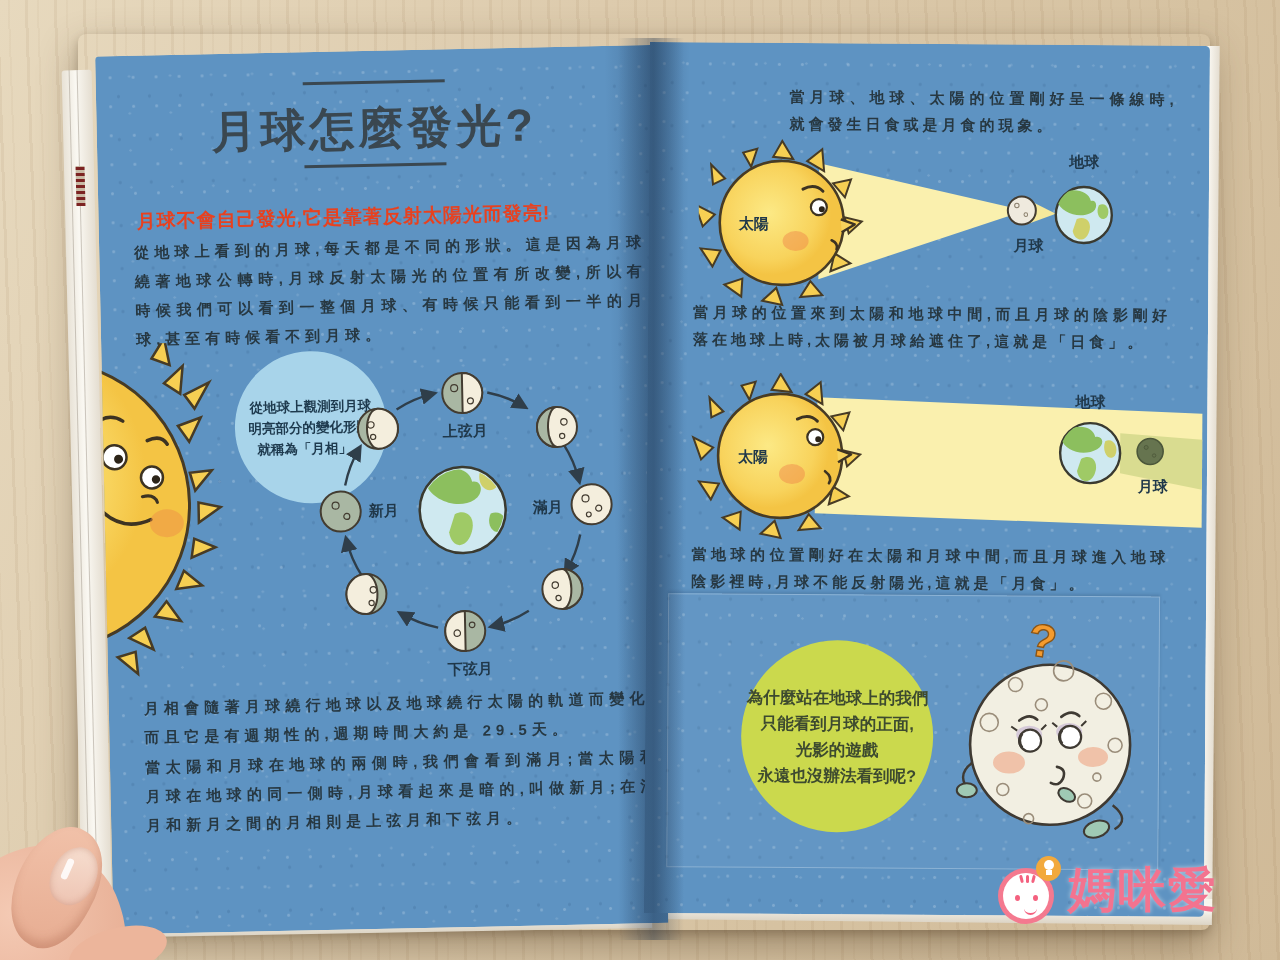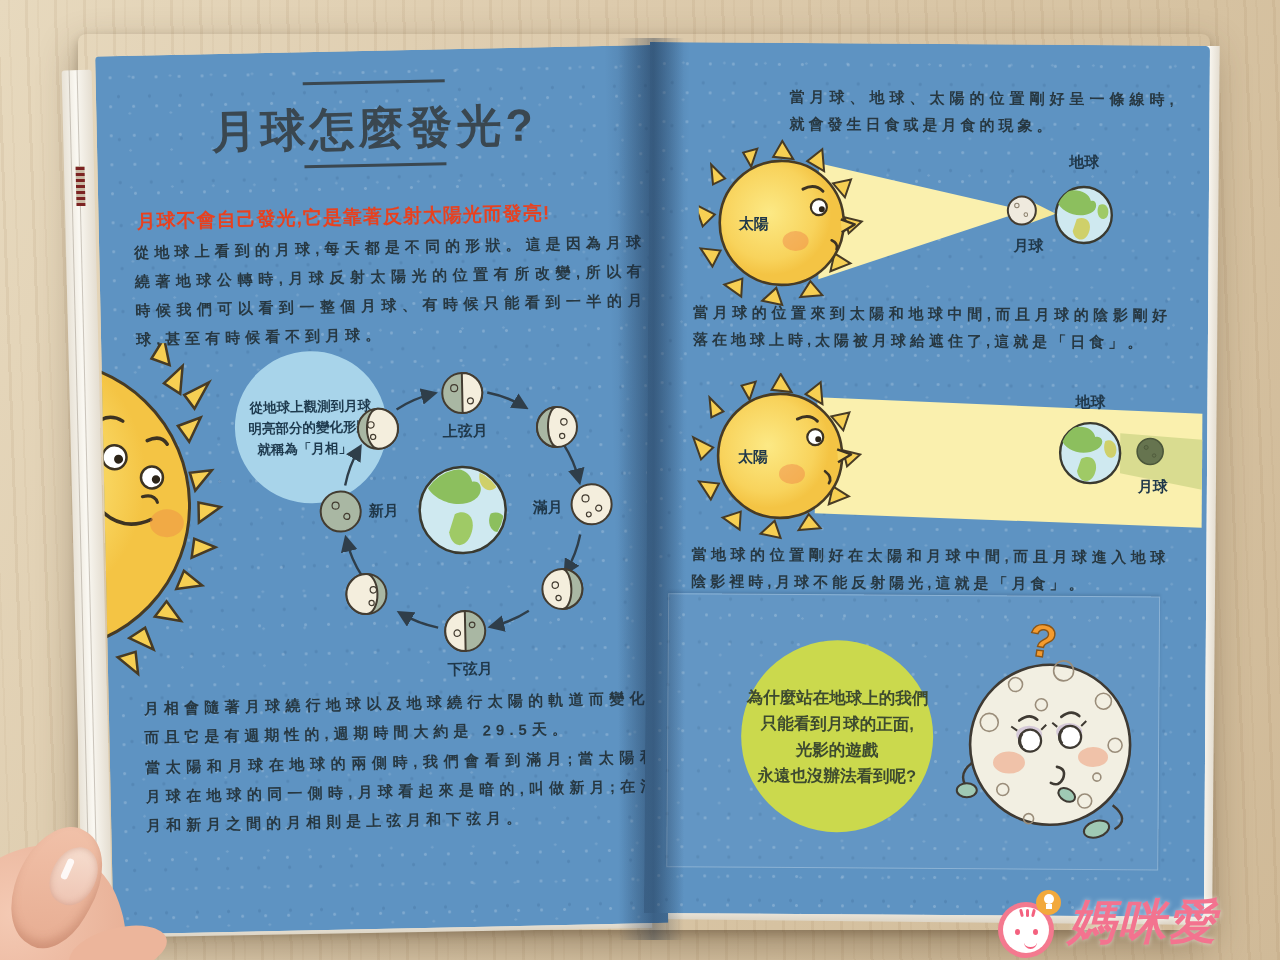--- a/index.html
+++ b/index.html
@@ -64,21 +64,21 @@
   .p-r2{left:45px;top:256px;width:478px;}
   .p-r3{left:45px;top:498px;width:478px;}
   .flap{left:22px;top:551px;width:490px;height:272px;border:1px solid rgba(235,245,252,.30);
     background:rgba(255,255,255,.035);box-shadow:0 -2px 3px rgba(15,35,60,.15);}
   .qcircle{left:96px;top:597px;width:192px;height:192px;border-radius:50%;background:#cbd94d;
     display:flex;align-items:center;justify-content:center;text-align:center;
     font-size:16.5px;font-weight:900;color:#3d4a2f;line-height:26px;}
   svg text{font-family:"Liberation Sans","DejaVu Sans",sans-serif;font-weight:bold;
     font-size:15px;fill:#20384a;}
   
-  .wm{position:absolute;left:998px;top:890px;z-index:40;display:flex;align-items:flex-end;font-style:italic;}
+  .wm{position:absolute;left:998px;top:858px;z-index:40;display:flex;align-items:center;}
   .wm-logo{position:relative;width:60px;height:60px;}
   .wm-circ{position:absolute;left:0;top:8px;width:56px;height:56px;border-radius:50%;background:#f4798f;}
   .wm-face{position:absolute;left:5px;top:13px;width:46px;height:46px;border-radius:50%;background:#fff;}
   .wm-eye{position:absolute;width:5px;height:6px;border-radius:50%;background:#f4617f;top:22px;}
   .wm-smile{position:absolute;left:21px;top:32px;width:13px;height:8px;border:2.5px solid #f4617f;
     border-top:none;border-left:none;border-right:none;border-radius:0 0 10px 10px;}
   .wm-hair{position:absolute;width:2.5px;height:8px;background:#f4617f;border-radius:2px;top:2px;}
   .wm-bulb{position:absolute;left:38px;top:-4px;width:25px;height:25px;border-radius:50%;background:#f2a93c;}
   .wm-bulb i{position:absolute;left:7.5px;top:4px;width:10px;height:10px;border-radius:50%;background:#fff;}
   .wm-bulb b{position:absolute;left:9.5px;top:14px;width:6px;height:5px;background:#fff;}

